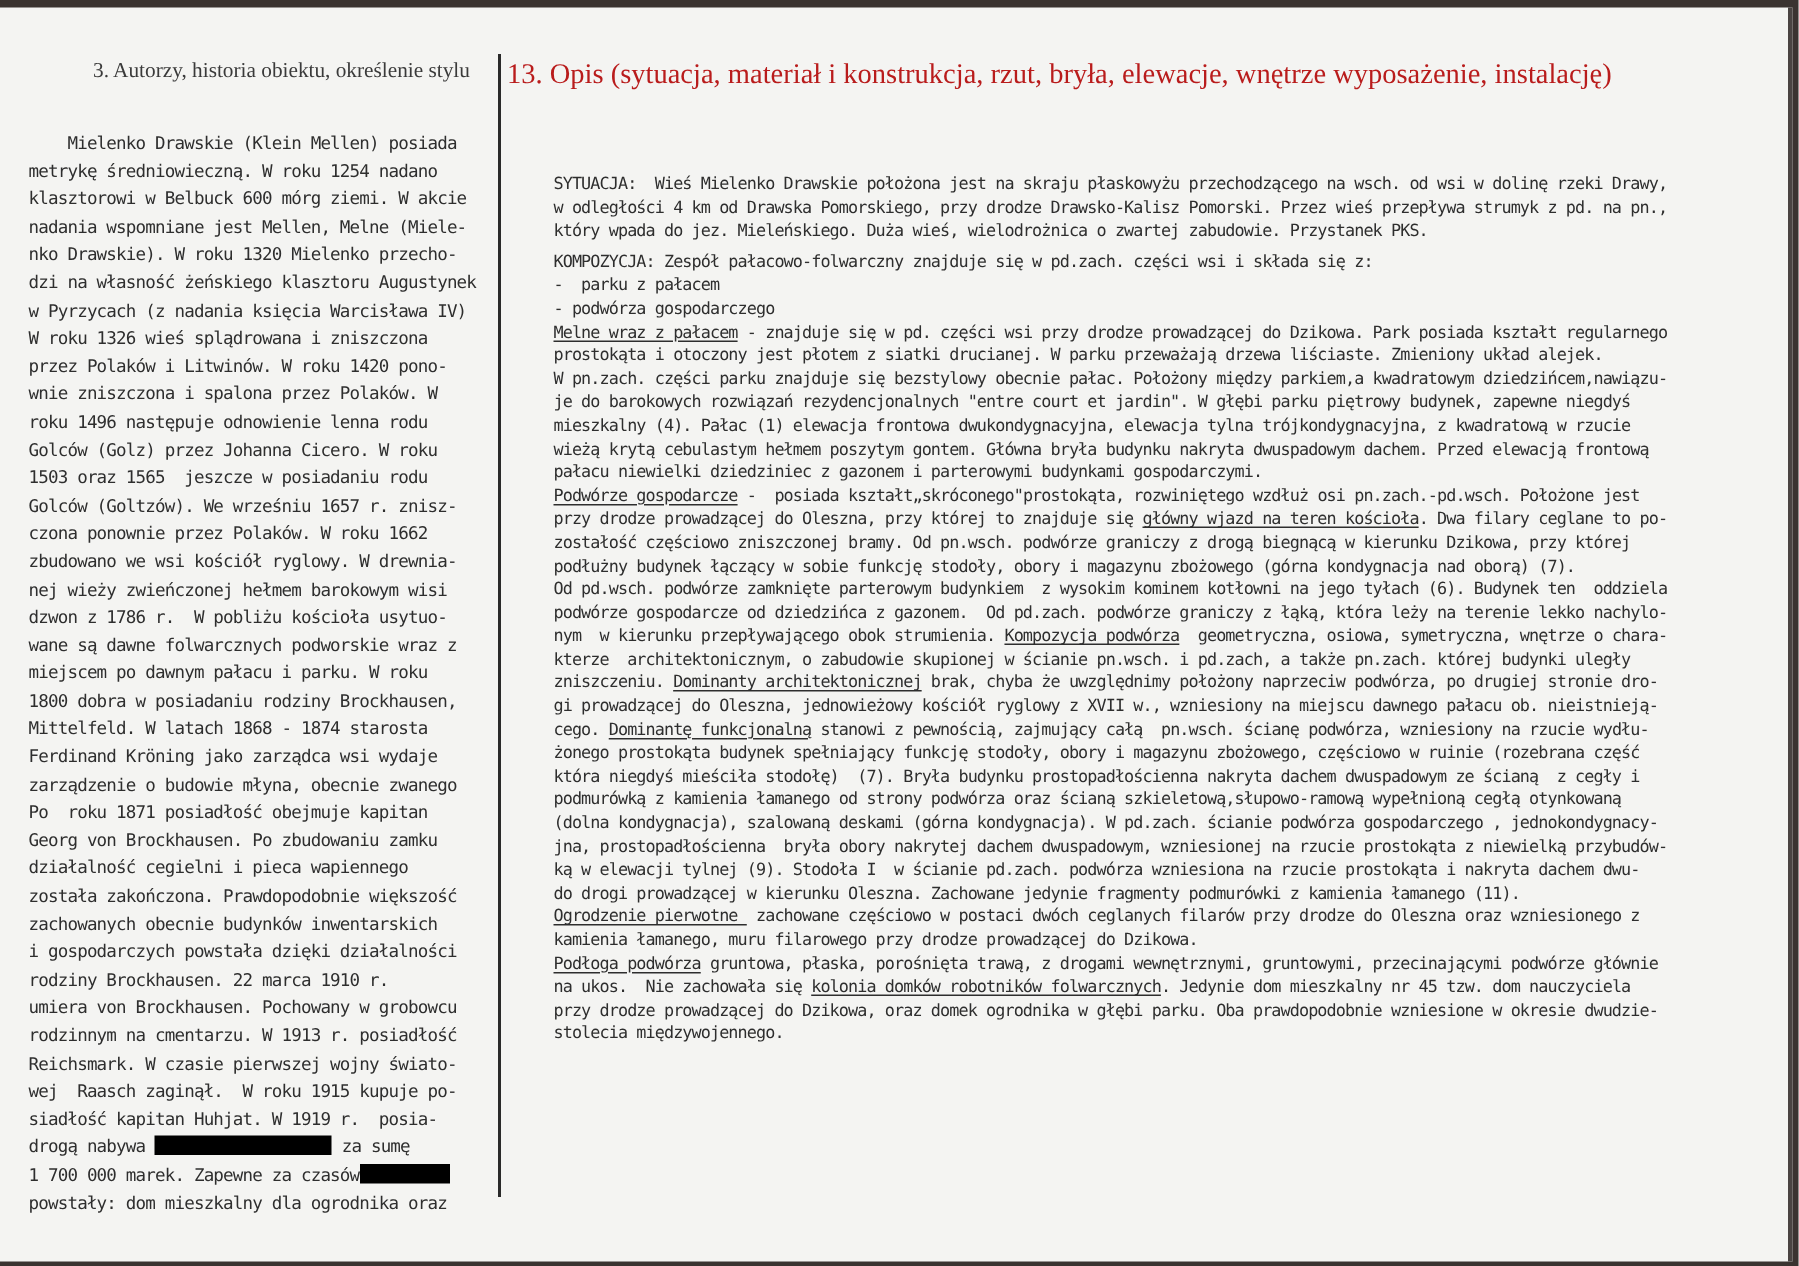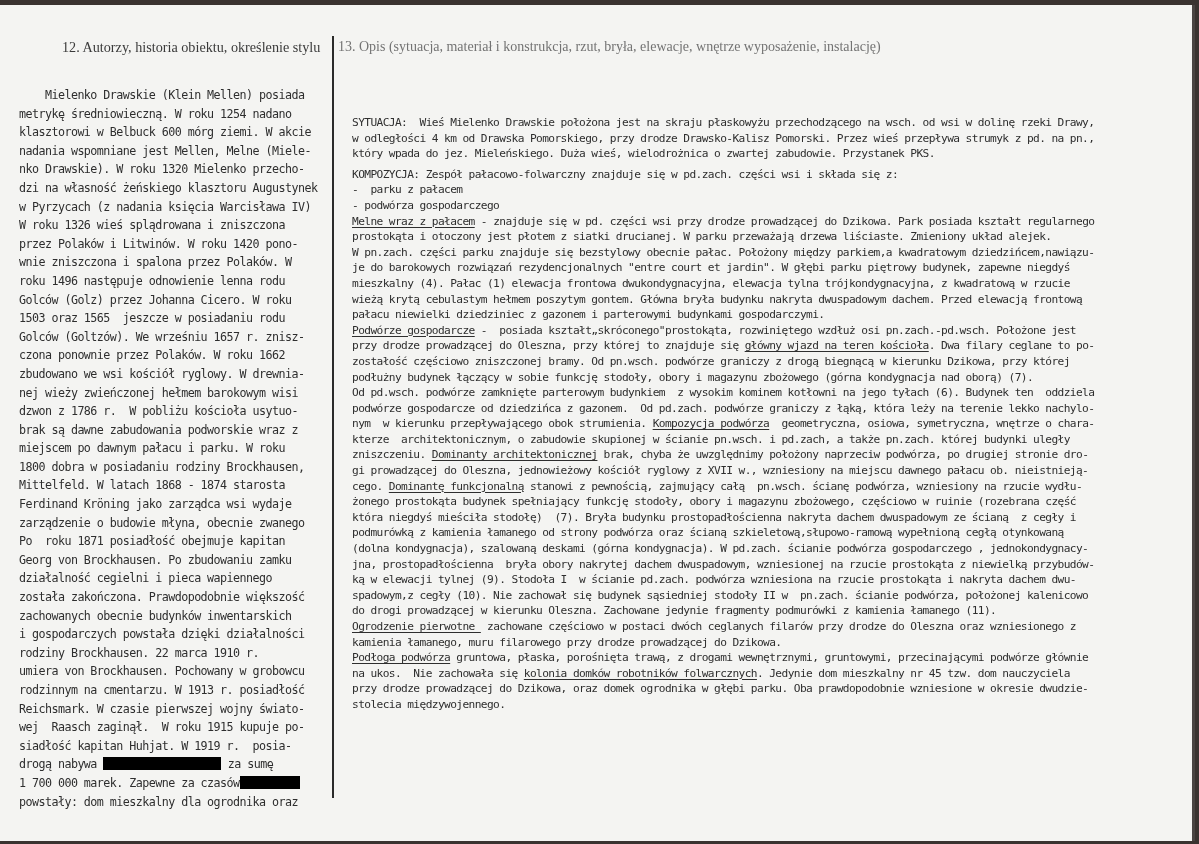--- a/index.html
+++ b/index.html
@@ -30,22 +30,22 @@
       font-family: "Liberation Serif", serif;
       font-size: 14.2px;
       color: #3a3a3a;
       white-space: nowrap;
     }
     .header-right {
       position: absolute;
       left: 338px;
       top: 34px;
       font-family: "Liberation Serif", serif;
-      font-size: 14px;
-      color: #737373;
+      font-size: 19px;
+      color: #b91c1c;
       white-space: nowrap;
     }
     .divider {
       position: absolute;
       left: 332px;
       top: 31px;
       width: 1.5px;
       height: 762px;
       background: #2a2a2a;
     }
@@ -65,21 +65,21 @@
       height: 18.6px;
     }
     .redact {
       display: inline-block;
       background: #000;
       height: 13px;
       vertical-align: -2px;
     }
     .right-col {
       position: absolute;
-      left: 352px;
+      left: 369px;
       top: 110px;
       width: 830px;
       font-family: "DejaVu Sans Mono", monospace;
       font-size: 11.2px;
       color: #2e2e2e;
       letter-spacing: -0.6px;
     }
     .right-col .line {
       white-space: nowrap;
       height: 15.6px;
@@ -91,21 +91,21 @@
     .ul {
       text-decoration: underline;
       text-underline-offset: 2px;
     }
   </style>
 </head>
 <body>
 
 <div class="page">
 
-  <div class="header-left">12.  Autorzy, historia obiektu, określenie stylu</div>
+  <div class="header-left">3.  Autorzy, historia obiektu, określenie stylu</div>
   <div class="divider"></div>
   <div class="header-right">13. Opis (sytuacja, materiał i konstrukcja, rzut, bryła, elewacje, wnętrze wyposażenie, instalację)</div>
 
   <div class="left-col">
     <div class="line" style="white-space:pre">    Mielenko Drawskie (Klein Mellen) posiada</div>
     <div class="line">metrykę średniowieczną. W roku 1254 nadano</div>
     <div class="line">klasztorowi w Belbuck 600 mórg ziemi. W akcie</div>
     <div class="line">nadania wspomniane jest Mellen, Melne (Miele-</div>
     <div class="line">nko Drawskie). W roku 1320 Mielenko przecho-</div>
     <div class="line">dzi na własność żeńskiego klasztoru Augustynek</div>
@@ -114,21 +114,21 @@
     <div class="line">przez Polaków i Litwinów. W roku 1420 pono-</div>
     <div class="line">wnie zniszczona i spalona przez Polaków. W</div>
     <div class="line">roku 1496 następuje odnowienie lenna rodu</div>
     <div class="line">Golców (Golz) przez Johanna Cicero. W roku</div>
     <div class="line" style="white-space:pre">1503 oraz 1565  jeszcze w posiadaniu rodu</div>
     <div class="line">Golców (Goltzów). We wrześniu 1657 r. znisz-</div>
     <div class="line">czona ponownie przez Polaków. W roku 1662</div>
     <div class="line">zbudowano we wsi kościół ryglowy. W drewnia-</div>
     <div class="line">nej wieży zwieńczonej hełmem barokowym wisi</div>
     <div class="line" style="white-space:pre">dzwon z 1786 r.  W pobliżu kościoła usytuo-</div>
-    <div class="line">brak są dawne zabudowania podworskie wraz z</div>
+    <div class="line">wane są dawne folwarcznych podworskie wraz z</div>
     <div class="line">miejscem po dawnym pałacu i parku. W roku</div>
     <div class="line">1800 dobra w posiadaniu rodziny Brockhausen,</div>
     <div class="line">Mittelfeld. W latach 1868 - 1874 starosta</div>
     <div class="line">Ferdinand Kröning jako zarządca wsi wydaje</div>
     <div class="line">zarządzenie o budowie młyna, obecnie zwanego</div>
     <div class="line" style="white-space:pre">Po  roku 1871 posiadłość obejmuje kapitan</div>
     <div class="line">Georg von Brockhausen. Po zbudowaniu zamku</div>
     <div class="line">działalność cegielni i pieca wapiennego</div>
     <div class="line">została zakończona. Prawdopodobnie większość</div>
     <div class="line">zachowanych obecnie budynków inwentarskich</div>
@@ -172,21 +172,20 @@
     <div class="line" style="white-space:pre">kterze  architektonicznym, o zabudowie skupionej w ścianie pn.wsch. i pd.zach, a także pn.zach. której budynki uległy</div>
     <div class="line"><span>zniszczeniu. </span><span class="ul">Dominanty architektonicznej</span><span> brak, chyba że uwzględnimy położony naprzeciw podwórza, po drugiej stronie dro-</span></div>
     <div class="line">gi prowadzącej do Oleszna, jednowieżowy kościół ryglowy z XVII w., wzniesiony na miejscu dawnego pałacu ob. nieistnieją-</div>
     <div class="line" style="white-space:pre"><span>cego. </span><span class="ul">Dominantę funkcjonalną</span><span> stanowi z pewnością, zajmujący całą  pn.wsch. ścianę podwórza, wzniesiony na rzucie wydłu-</span></div>
     <div class="line">żonego prostokąta budynek spełniający funkcję stodoły, obory i magazynu zbożowego, częściowo w ruinie (rozebrana część</div>
     <div class="line" style="white-space:pre">która niegdyś mieściła stodołę)  (7). Bryła budynku prostopadłościenna nakryta dachem dwuspadowym ze ścianą  z cegły i</div>
     <div class="line">podmurówką z kamienia łamanego od strony podwórza oraz ścianą szkieletową,słupowo-ramową wypełnioną cegłą otynkowaną</div>
     <div class="line">(dolna kondygnacja), szalowaną deskami (górna kondygnacja). W pd.zach. ścianie podwórza gospodarczego , jednokondygnacy-</div>
     <div class="line" style="white-space:pre">jna, prostopadłościenna  bryła obory nakrytej dachem dwuspadowym, wzniesionej na rzucie prostokąta z niewielką przybudów-</div>
     <div class="line" style="white-space:pre">ką w elewacji tylnej (9). Stodoła I  w ścianie pd.zach. podwórza wzniesiona na rzucie prostokąta i nakryta dachem dwu-</div>
-    <div class="line" style="white-space:pre">spadowym,z cegły (10). Nie zachował się budynek sąsiedniej stodoły II w  pn.zach. ścianie podwórza, położonej kalenicowo</div>
     <div class="line">do drogi prowadzącej w kierunku Oleszna. Zachowane jedynie fragmenty podmurówki z kamienia łamanego (11).</div>
 
     <div class="line" style="white-space:pre"><span class="ul">Ogrodzenie pierwotne </span><span> zachowane częściowo w postaci dwóch ceglanych filarów przy drodze do Oleszna oraz wzniesionego z</span></div>
     <div class="line">kamienia łamanego, muru filarowego przy drodze prowadzącej do Dzikowa.</div>
 
     <div class="line"><span class="ul">Podłoga podwórza</span><span> gruntowa, płaska, porośnięta trawą, z drogami wewnętrznymi, gruntowymi, przecinającymi podwórze głównie</span></div>
     <div class="line" style="white-space:pre"><span>na ukos.  Nie zachowała się </span><span class="ul">kolonia domków robotników folwarcznych</span><span>. Jedynie dom mieszkalny nr 45 tzw. dom nauczyciela</span></div>
     <div class="line">przy drodze prowadzącej do Dzikowa, oraz domek ogrodnika w głębi parku. Oba prawdopodobnie wzniesione w okresie dwudzie-</div>
     <div class="line">stolecia międzywojennego.</div>
   </div>

